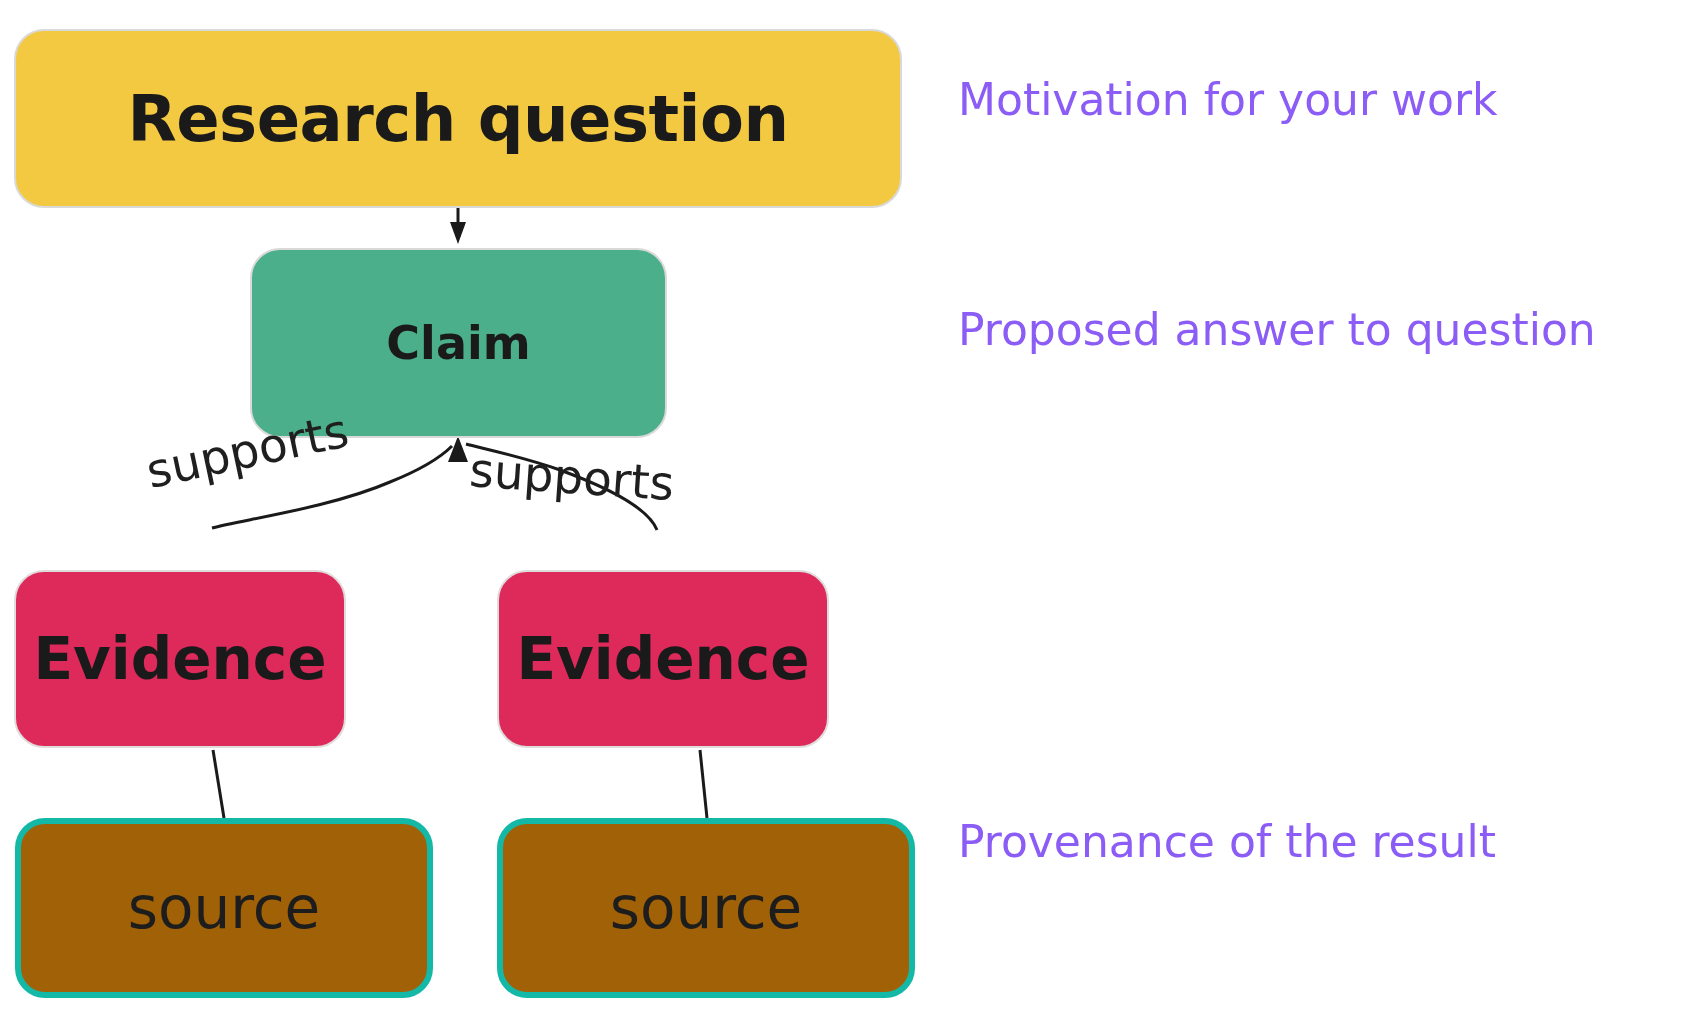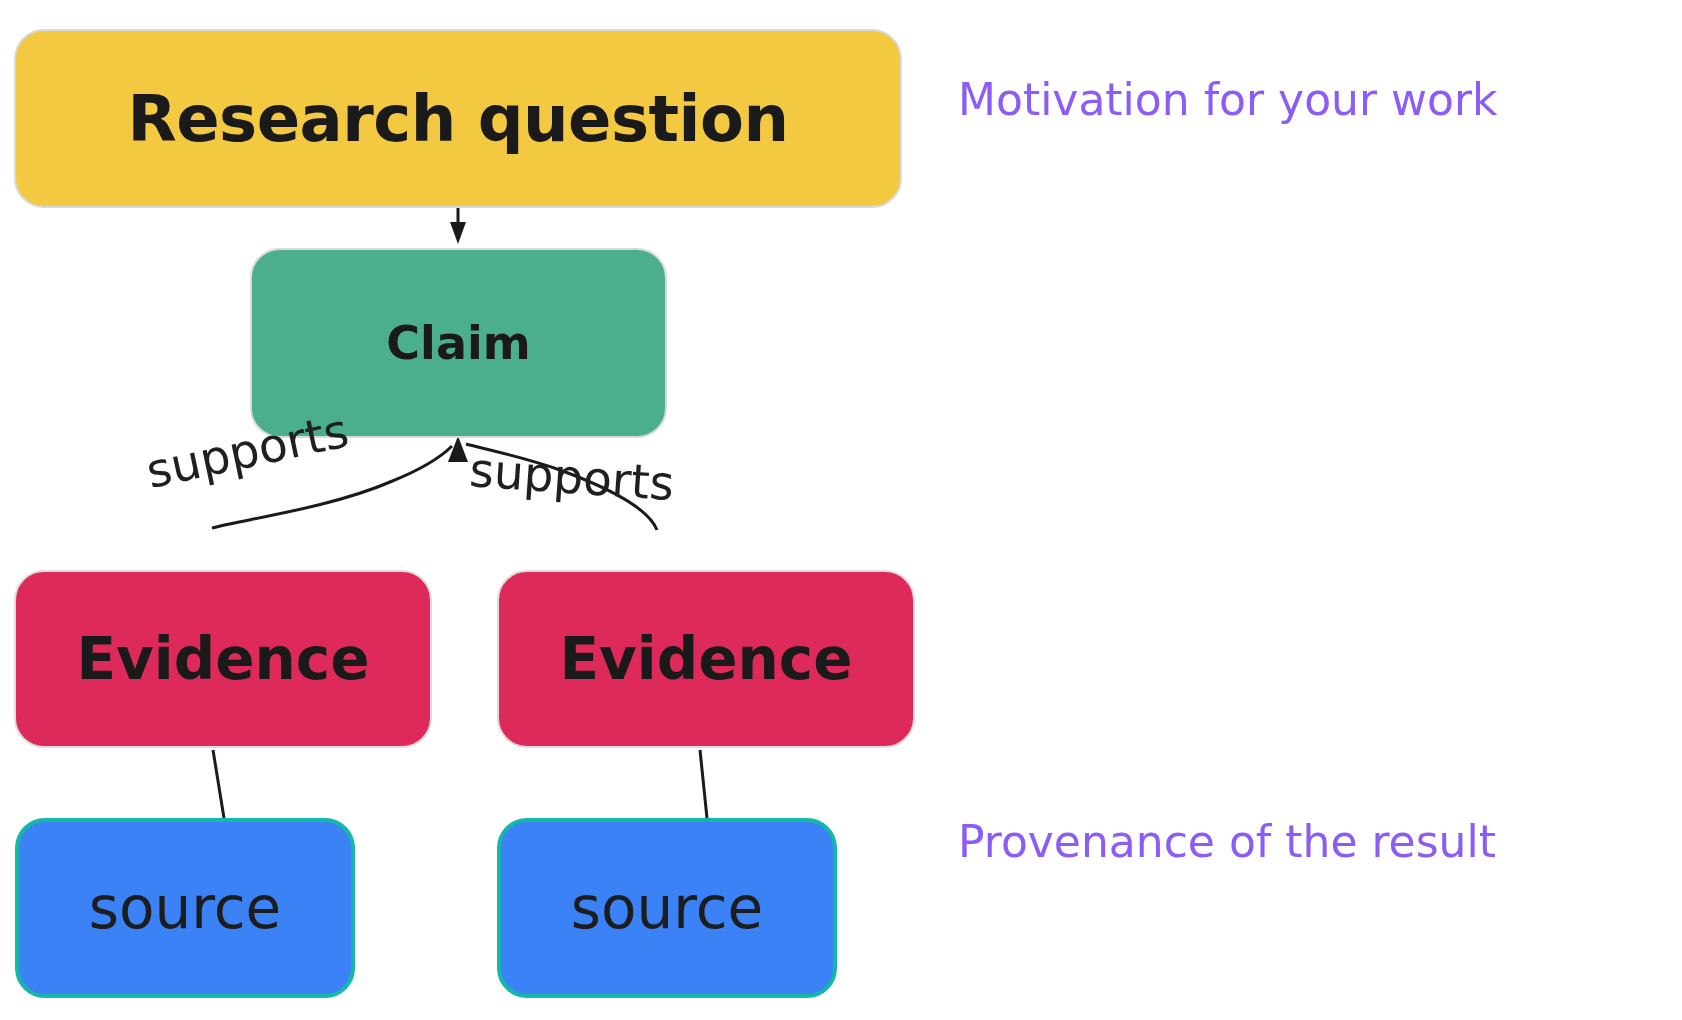--- a/index.html
+++ b/index.html
@@ -46,37 +46,37 @@
     width: 417px;
     height: 190px;
     background: #4AAF8A;
     border: 2px solid #d9d9d9;
     border-radius: 30px;
     font-weight: bold;
     font-size: 46px;
   }
   .node-evidence {
     top: 570px;
-    width: 418px;
+    width: 332px;
     height: 178px;
     background: #DE2A5B;
     border: 2px solid #e0dcdc;
     border-radius: 30px;
     font-weight: bold;
     font-size: 58px;
   }
   .node-evidence.left  { left: 14px; }
   .node-evidence.right { left: 497px; }
 
   .node-source {
     top: 818px;
-    width: 340px;
+    width: 418px;
     height: 180px;
-    background: #3b82f6;
-    border: 4px solid #14b8a6;
+    background: #a16207;
+    border: 6px solid #14b8a6;
     border-radius: 30px;
     font-weight: normal;
     font-size: 58px;
     color: #1d1d1d;
   }
   .node-source.left  { left: 15px; }
   .node-source.right { left: 497px; }
 
   .side-label {
     position: absolute;
@@ -177,17 +177,18 @@
   <div class="node node-source right">
     <span>source</span>
   </div>
 
   <div class="edge-label supports-left">supports</div>
 
   <div class="edge-label supports-right">supports</div>
 
   <div class="side-label l1">Motivation for your work</div>
 
+  <div class="side-label l2">Proposed answer to question</div>
 
 
   <div class="side-label l4">Provenance of the result</div>
 
 </div>
 
 </body></html>

